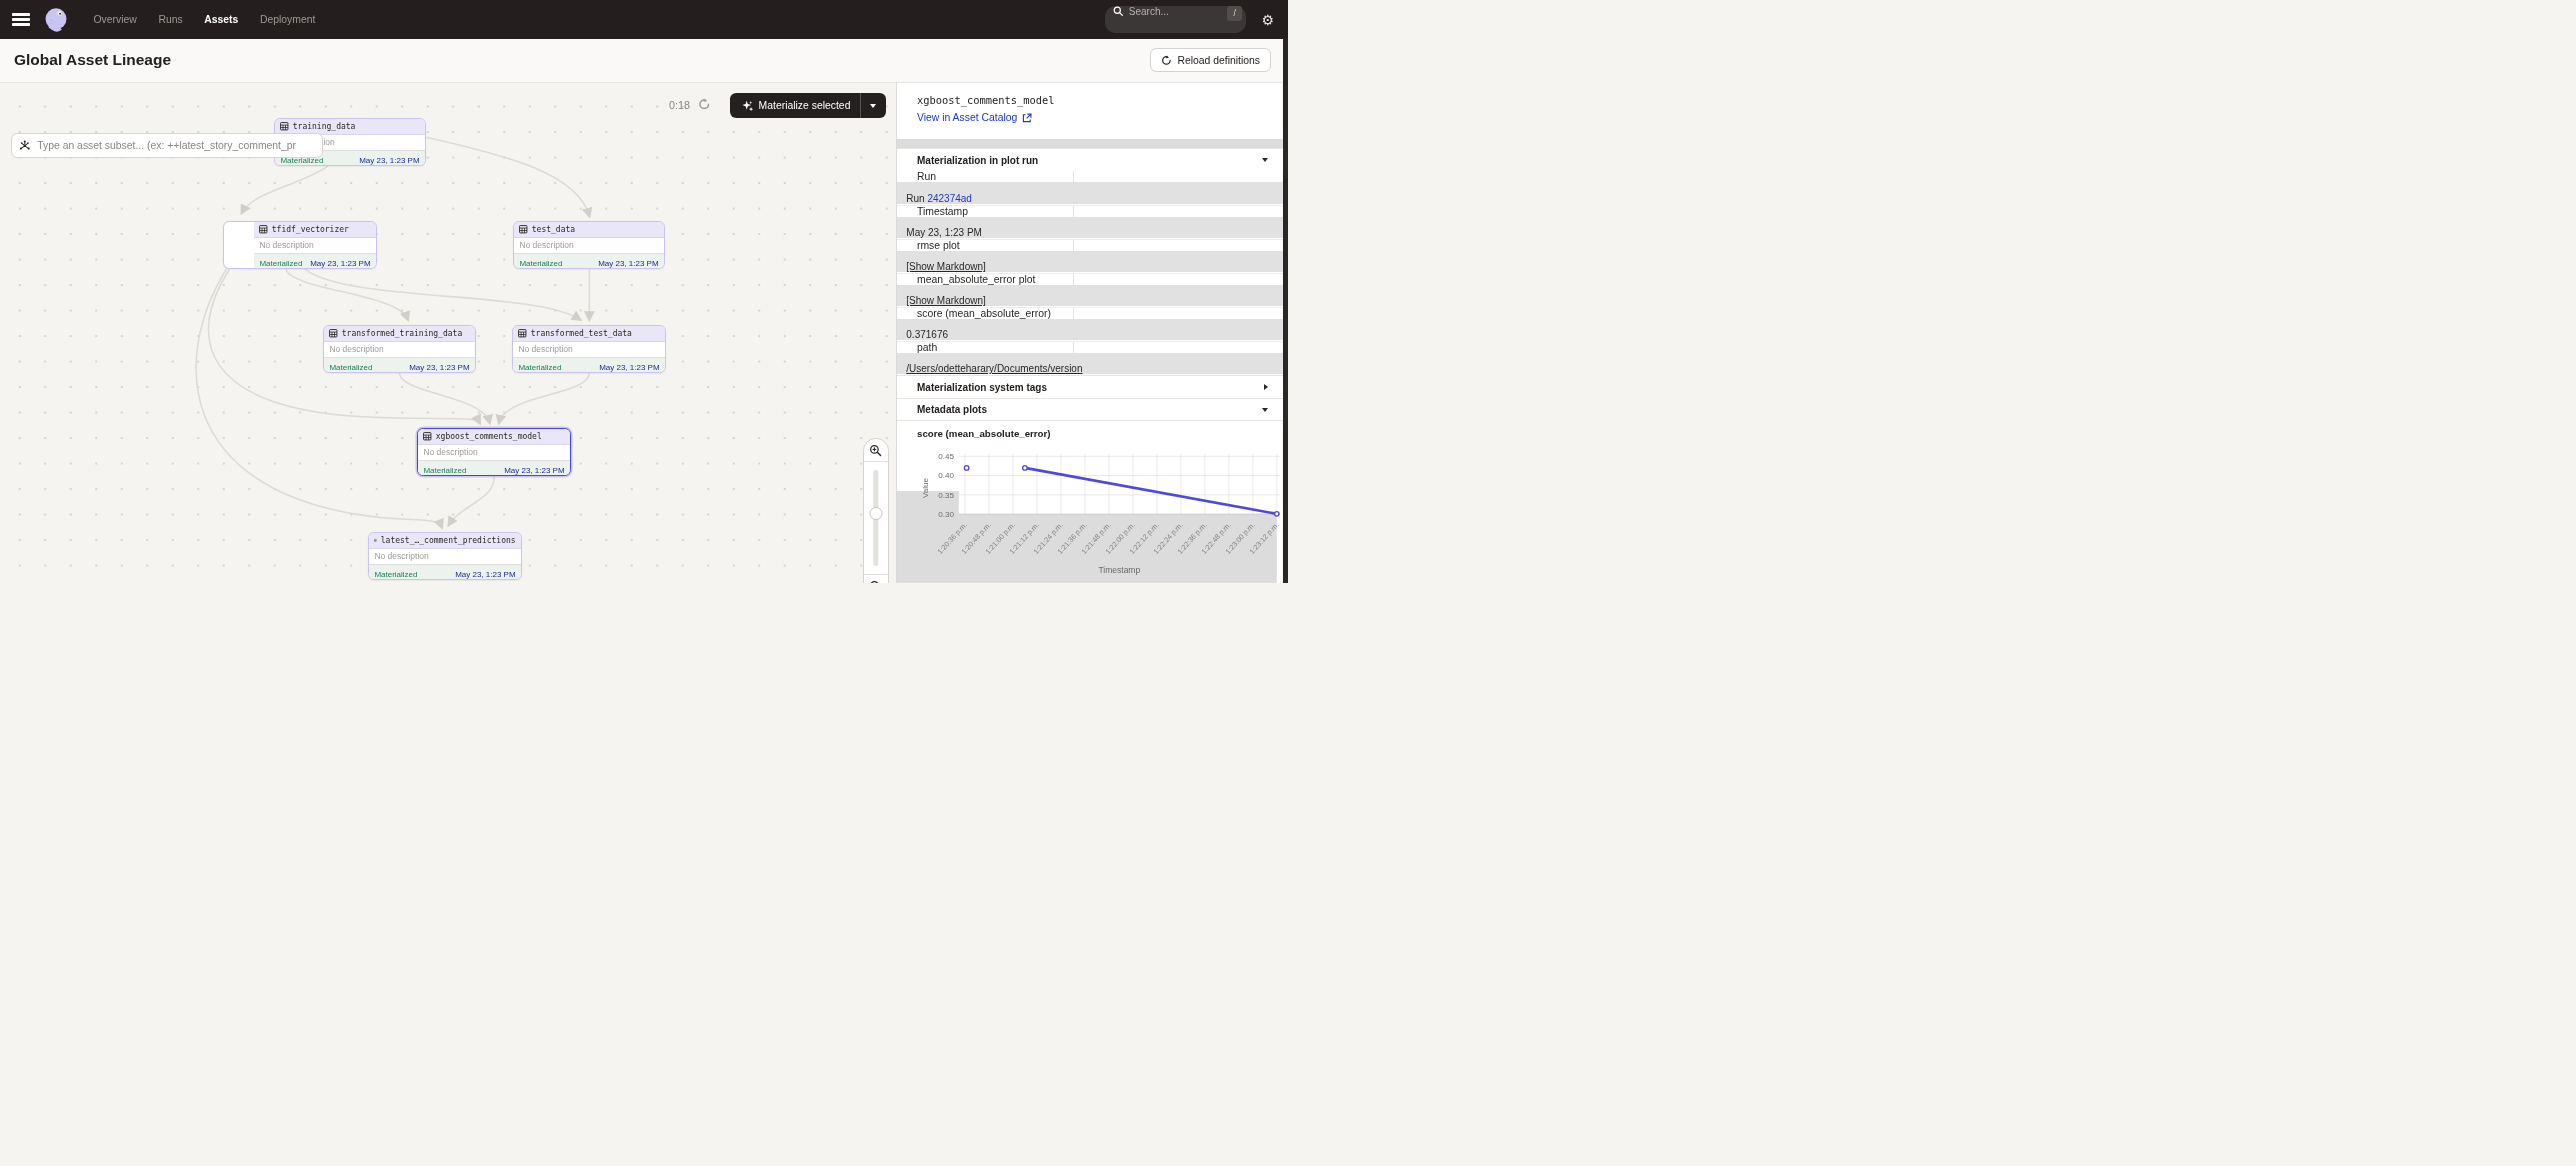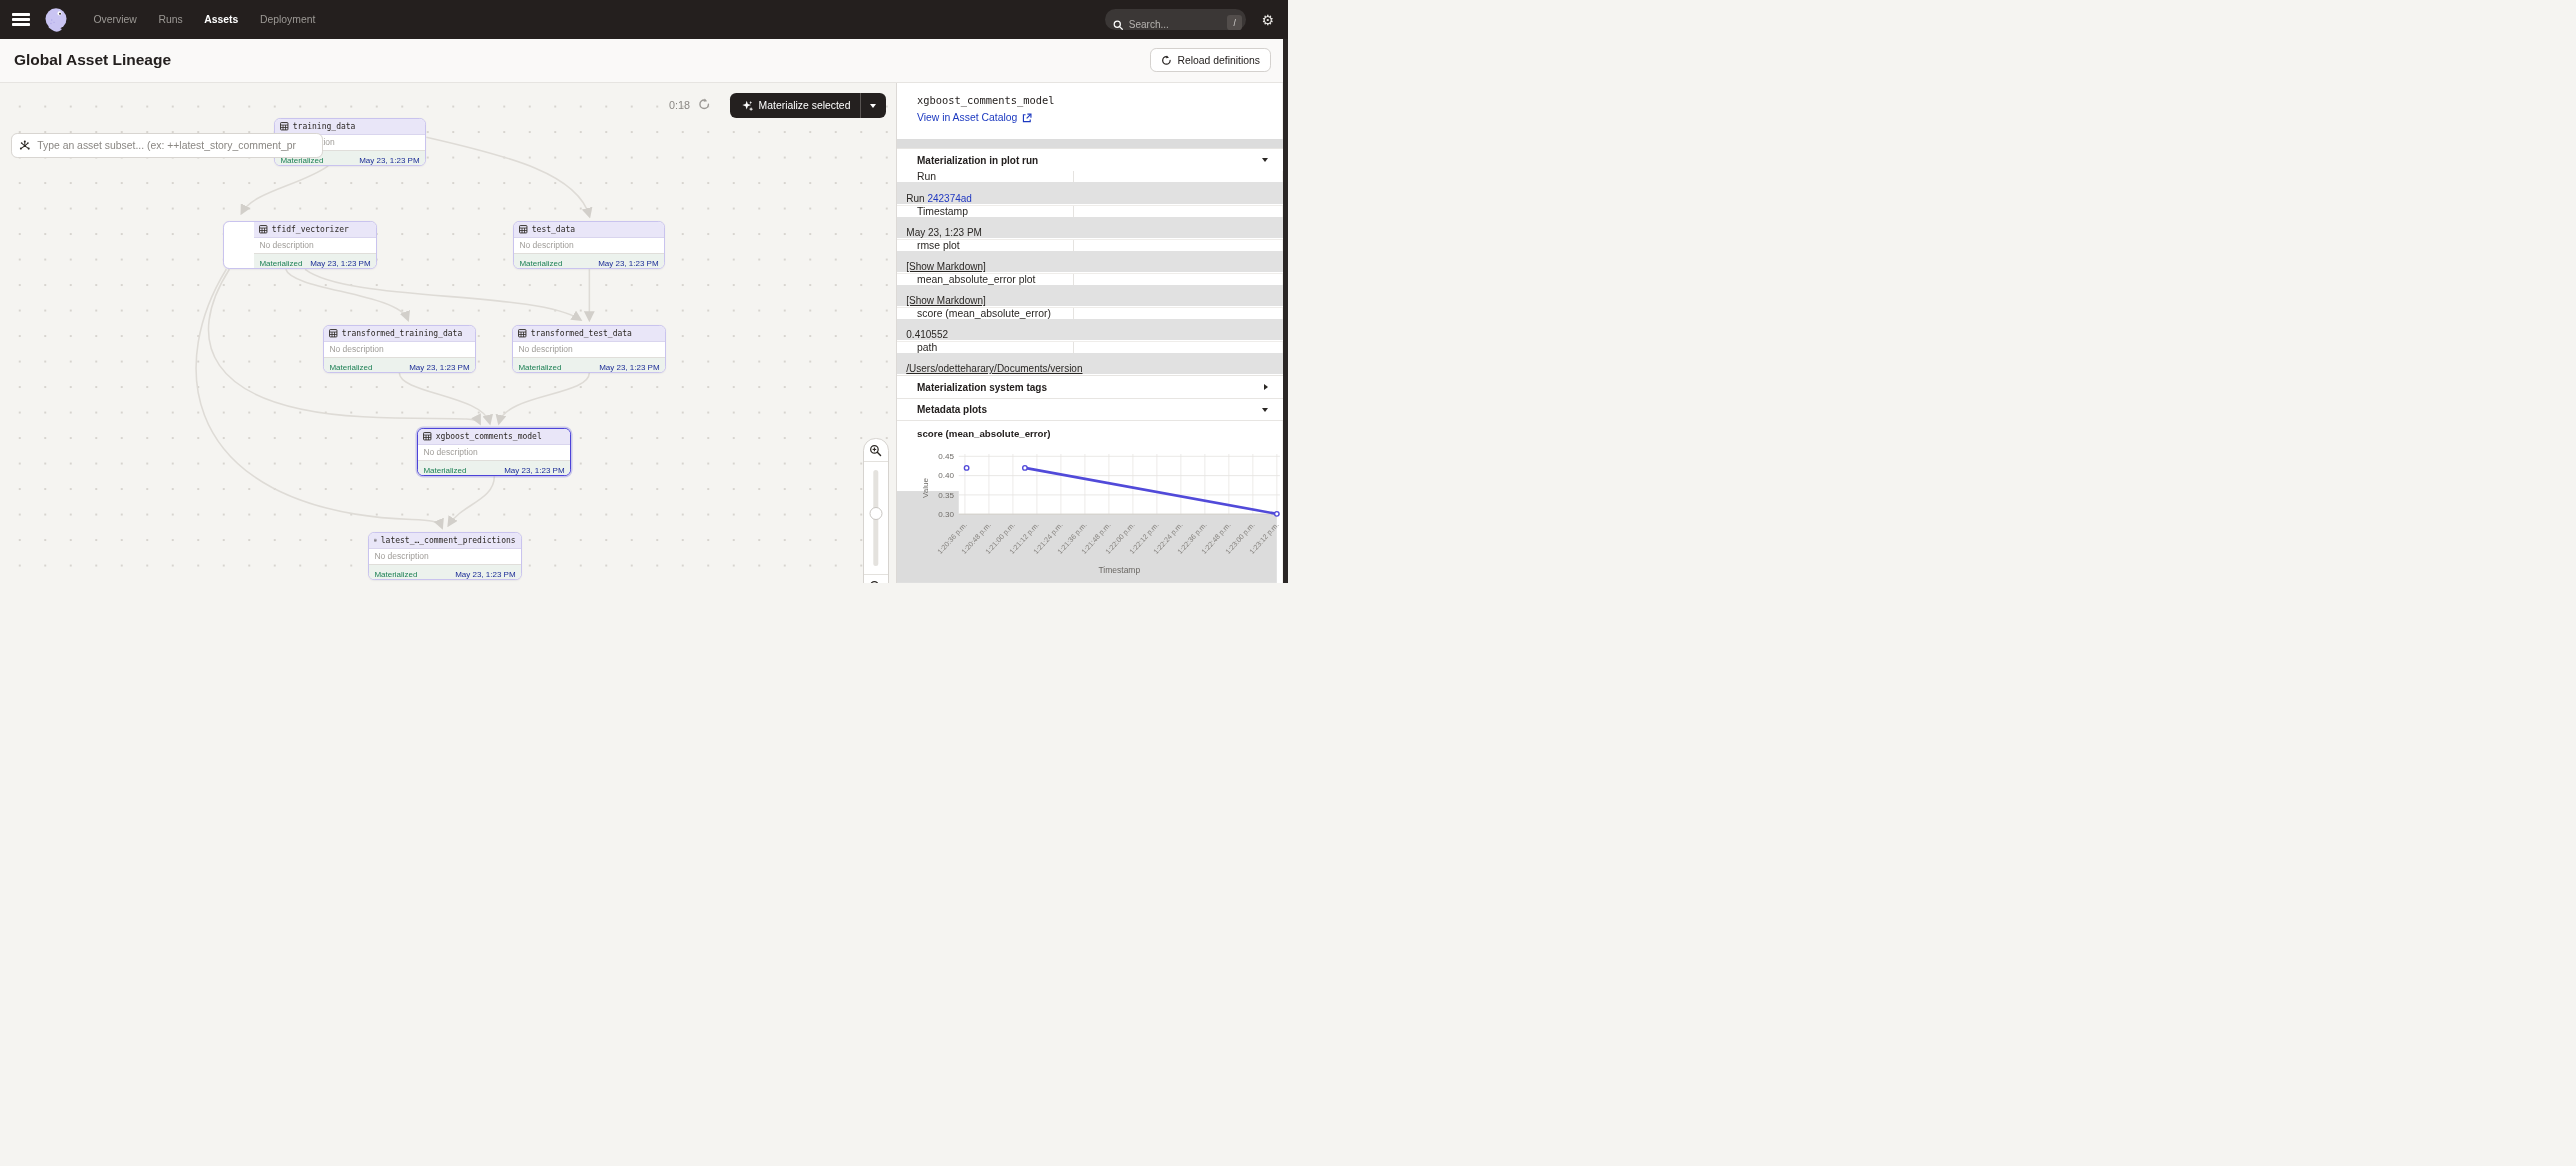--- a/index.html
+++ b/index.html
@@ -8,21 +8,21 @@
 
   
   .nav { position:absolute; left:0; top:0; width:1288px; height:39px; background:#241F1E; display:flex; align-items:center; z-index:30; }
   .hamburger { width:18.5px; height:12.4px; margin-left:11.6px; display:flex; flex-direction:column; justify-content:space-between; cursor:pointer; }
   .hamburger span { display:block; height:2.3px; background:#FFFFFF; border-radius:0.8px; }
   .logo { margin-left:12.4px; width:28px; height:28px; }
   .nav-items { display:flex; gap:21.6px; margin-left:23px; }
   .nav-item { font-size:10.4px; color:#9C9995; cursor:pointer; }
   .nav-item.active { color:#FFFFFF; font-weight:bold; }
   .nav-right { margin-left:auto; display:flex; align-items:center; margin-right:14px; gap:15.5px; }
-  .search-pill { width:141px; height:21px; background:#3B3736; border-radius:10.8px; display:flex; align-items:flex-end; padding:0 3.9px 0 7.7px; }
+  .search-pill { width:141px; height:27px; background:#3B3736; border-radius:10.8px; display:flex; align-items:flex-start; padding:0 3.9px 0 7.7px; }
   .search-pill .ph { color:#B5B2AF; font-size:10px; margin-left:6.2px; flex:1; }
   .kbd { width:14.7px; height:14.7px; background:#524D4B; border-radius:3.1px; color:#DAD8D6; font-size:8.5px; display:flex; align-items:center; justify-content:center; }
   .gear { color:#E8E6E3; font-size:14px; line-height:1; cursor:pointer; }
 
   
   .page-header { position:absolute; left:0; top:39px; width:1288px; height:44px; background:#FAF9F8; border-bottom:0.8px solid #E6E4E1; z-index:20; }
   .page-title { position:absolute; left:14px; top:12.4px; font-size:15.5px; font-weight:bold; color:#24201F; }
   .reload-btn { position:absolute; right:17px; top:9.3px; height:24px; background:#FFFFFF; border:0.8px solid #D4D1CE; border-radius:6.2px; display:flex; align-items:center; gap:5.4px; padding:0 10px; font-size:10.4px; color:#24201F; cursor:pointer; }
 
   
@@ -373,21 +373,21 @@
       </div>
       <div class="prow">
         <div class="lbl">mean_absolute_error plot</div>
         <div class="val">
           <span class="ulink">[Show Markdown]</span>
         </div>
       </div>
       <div class="prow">
         <div class="lbl">score (mean_absolute_error)</div>
         <div class="val">
-          <span>0.410552</span>
+          <span>0.371676</span>
         </div>
       </div>
       <div class="prow">
         <div class="lbl">path</div>
         <div class="val">
           <span class="ulink">/Users/odetteharary/Documents/version</span>
         </div>
       </div>
     </div>
 

